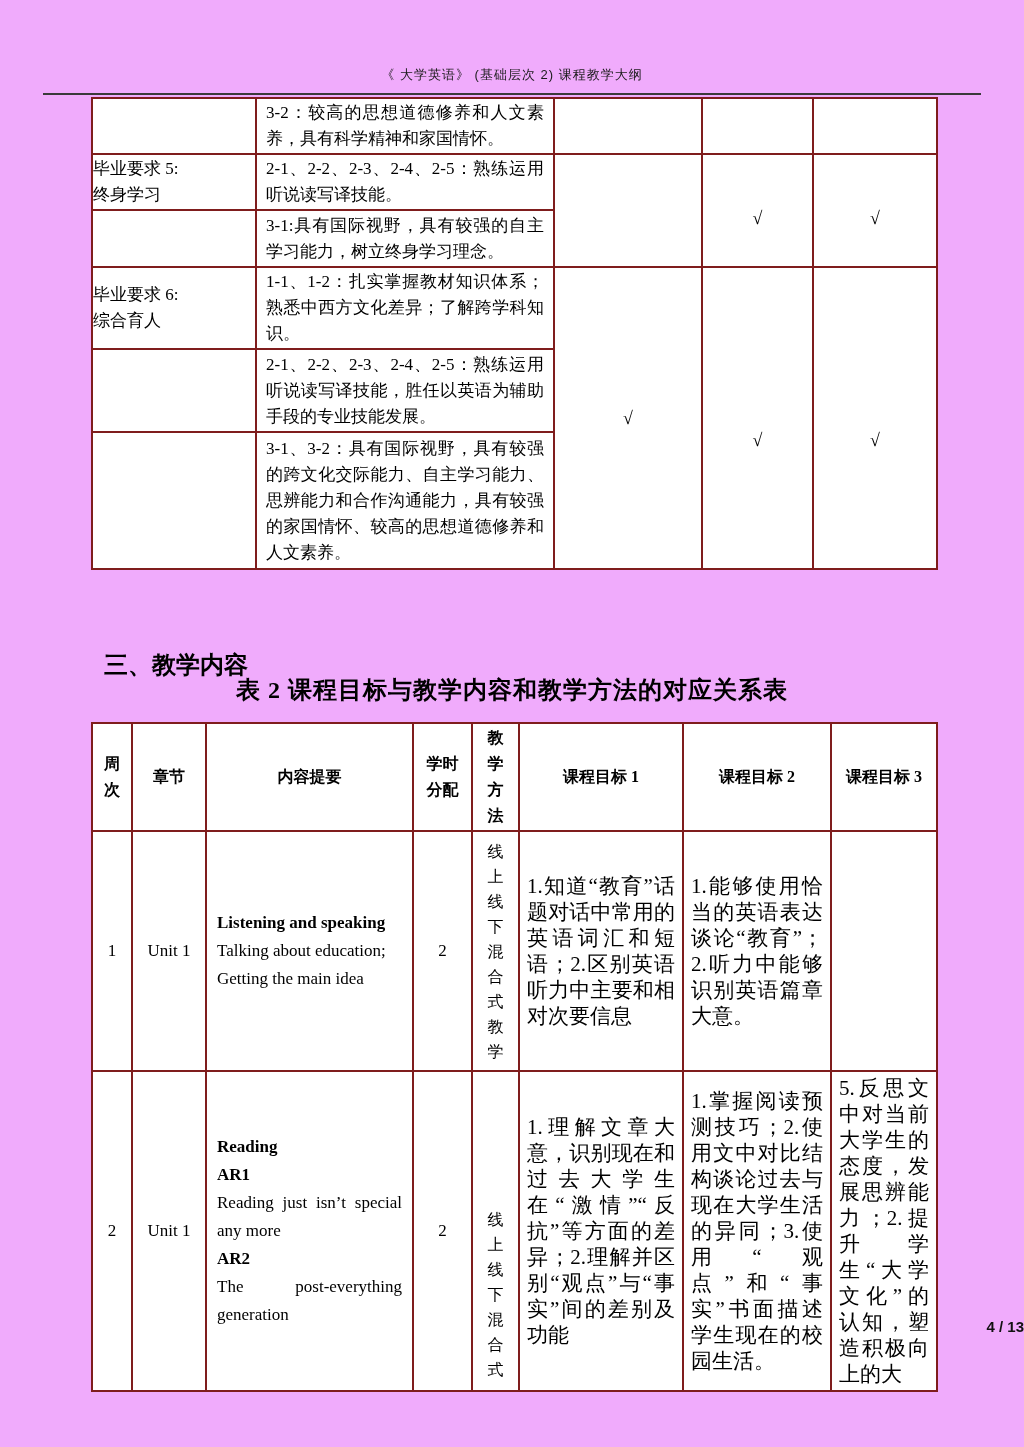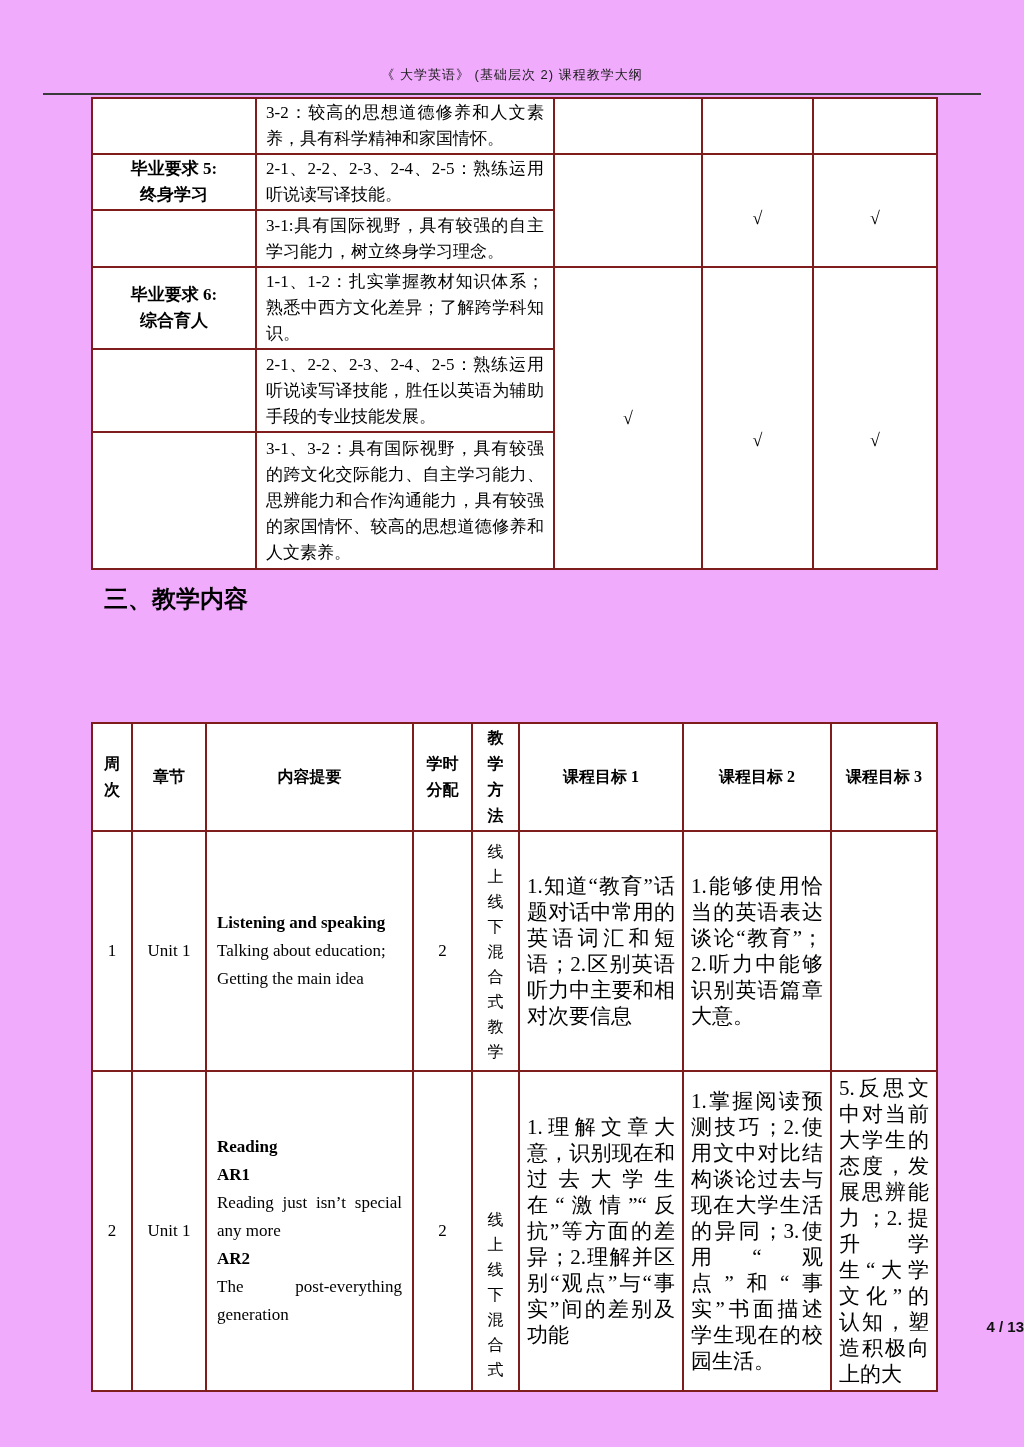--- a/index.html
+++ b/index.html
@@ -22,28 +22,28 @@
     position:absolute;top:1318px;left:0;width:100%;text-align:right;
     font-family:"Liberation Sans","DejaVu Sans",sans-serif;
     font-weight:bold;font-size:15px;color:#111;
   }
   
   table.grid{border-collapse:collapse;table-layout:fixed;background:#fff;}
   table.grid td{border:2px solid #7f1d1d;padding:0;vertical-align:middle;overflow:hidden;}
   .prewrap{white-space:pre-line;}
   
   #req-table{position:absolute;left:91px;top:97px;width:845px;font-size:17px;line-height:26px;}
-  #req-table td.lbl{text-align:center;font-weight:bold;}
+  #req-table td.lbl{text-align:left;}
   #req-table td.txt{padding:1px 9px;text-align:justify;}
   #req-table td.mark{text-align:center;font-size:18px;}
   .shift7{display:inline-block;transform:translateY(7px);}
   .shift22{display:inline-block;transform:translateY(22px);}
   
   .section-heading{
-    position:absolute;left:104px;top:583px;
+    position:absolute;left:104px;top:649px;
     font-family:"Liberation Sans","DejaVu Sans",sans-serif;
     font-weight:bold;font-size:24px;color:#000;
   }
   .table-title{
     position:absolute;left:0;top:674px;width:100%;text-align:center;
     font-weight:bold;font-size:24px;letter-spacing:1px;color:#000;
   }
   
   #schedule-table{position:absolute;left:91px;top:722px;width:845px;font-size:16px;}
   #schedule-table td.hc{
@@ -110,20 +110,21 @@
         <td class="txt">2-1、2-2、2-3、2-4、2-5：熟练运用听说读写译技能，胜任以英语为辅助手段的专业技能发展。</td>
       </tr>
       <tr style="height:137px">
         <td class="lbl prewrap"></td>
         <td class="txt">3-1、3-2：具有国际视野，具有较强的跨文化交际能力、自主学习能力、思辨能力和合作沟通能力，具有较强的家国情怀、较高的思想道德修养和人文素养。</td>
       </tr>
     </tbody>
   </table>
 
   <div class="section-heading">三、教学内容</div>
+  <div class="table-title">表 2 课程目标与教学内容和教学方法的对应关系表</div>
 
   <table class="grid" id="schedule-table">
     <colgroup>
       <col style="width:40px">
         <col style="width:74px">
         <col style="width:207px">
         <col style="width:59px">
       <col style="width:47px">
         <col style="width:164px">
         <col style="width:148px">

